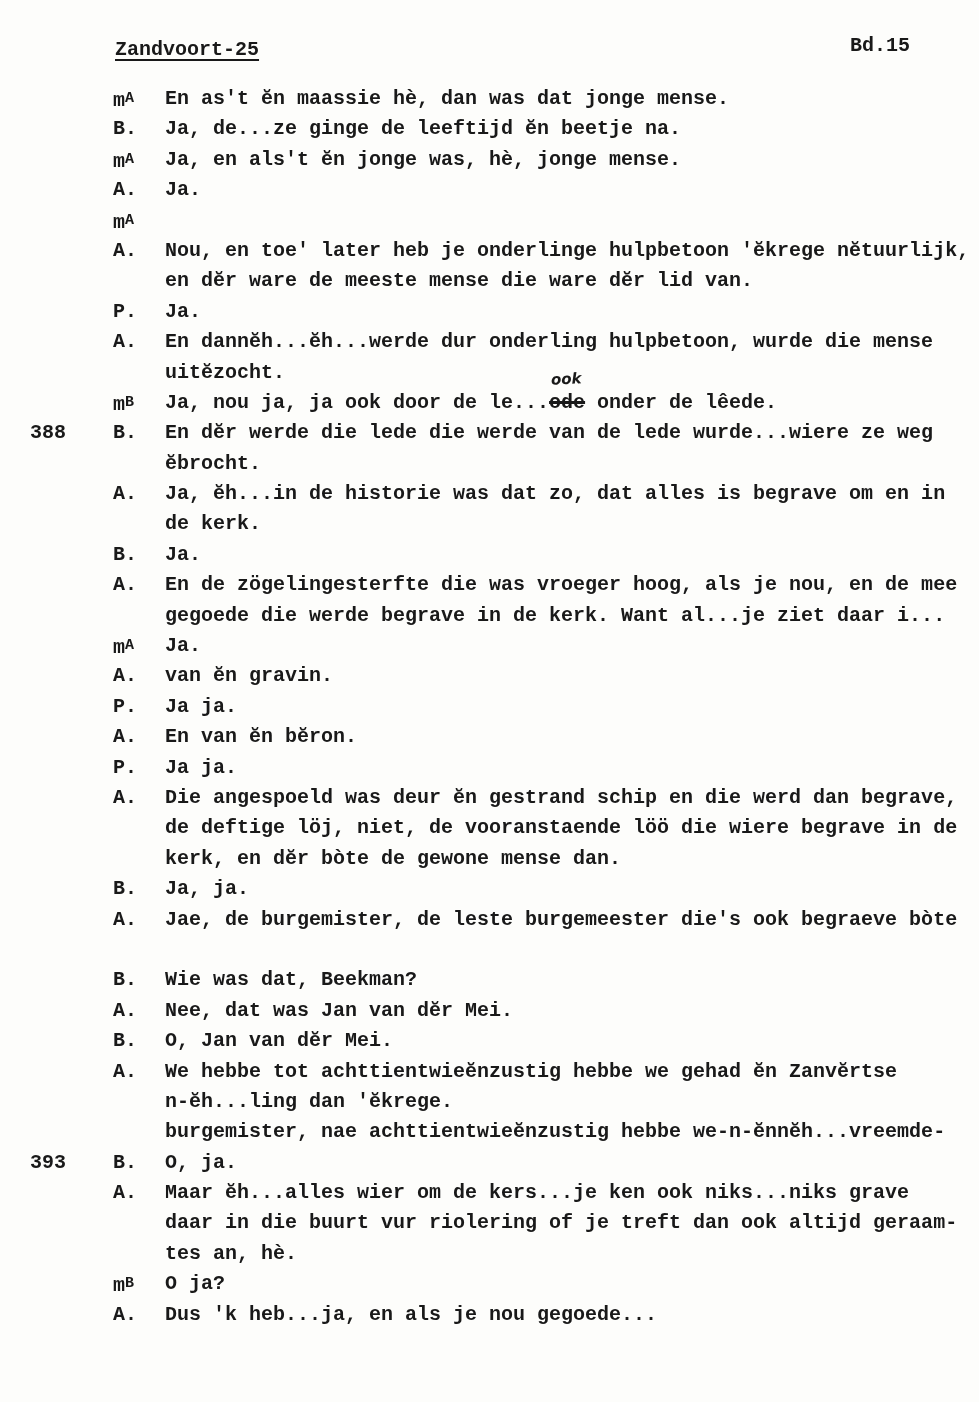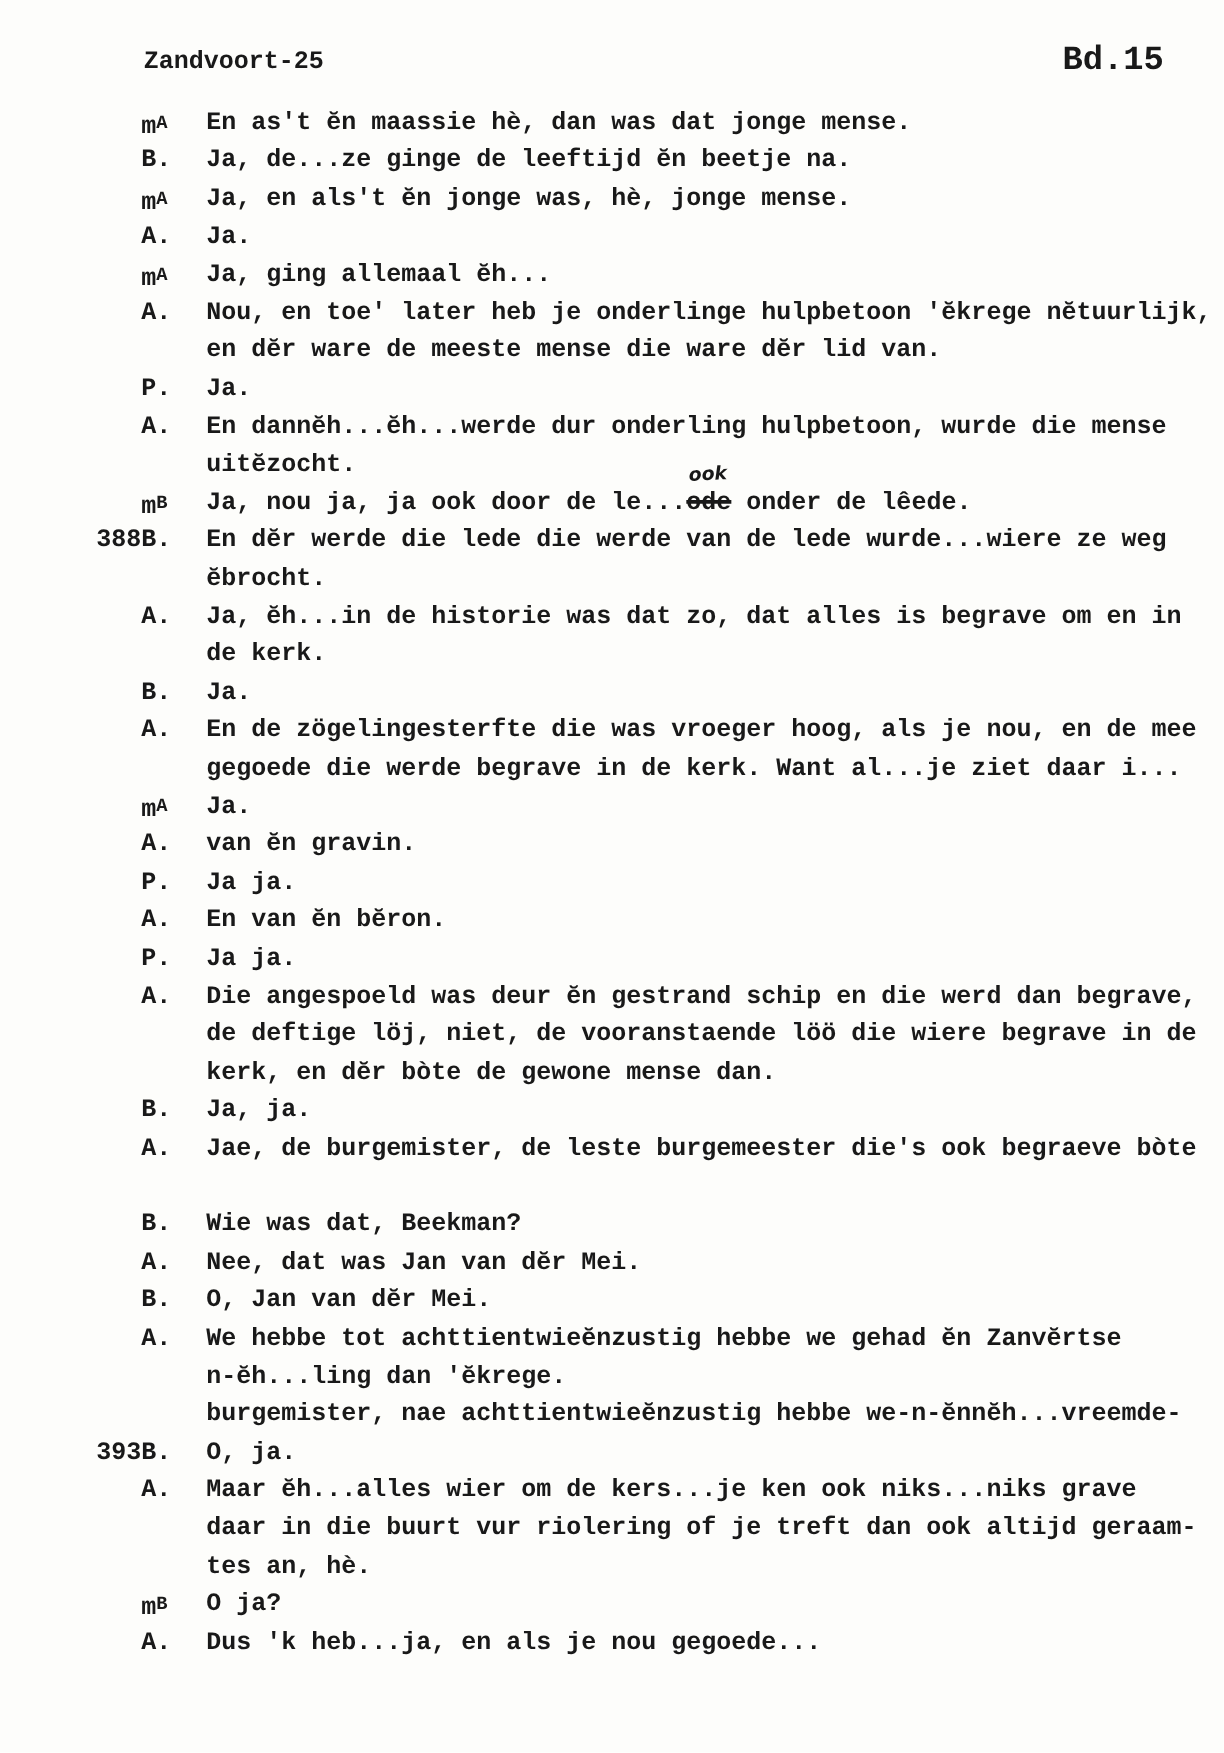--- a/index.html
+++ b/index.html
@@ -8,40 +8,41 @@
     width:979px; height:1402px;
     background:#fdfdfb;
     font-family:"Liberation Mono", monospace;
     font-weight:bold;
     color:#191919;
     overflow:hidden;
   }
   .hdr-left {
     position:absolute; left:115px; top:38px;
     font-size:20px;
+    text-decoration:underline;
     text-decoration-thickness:2px;
     text-underline-offset:4px;
     white-space:pre;
   }
   .hdr-right {
     position:absolute; left:850px; top:34px;
-    font-size:27px; white-space:pre;
+    font-size:20px; white-space:pre;
   }
   .transcript {
     position:absolute; left:0; top:84px; right:0;
     font-size:20px;
   }
   .row {
     display:grid;
     grid-template-columns:113px 52px 1fr;
     height:30.4px; line-height:30.4px;
     white-space:pre;
   }
   .cell { overflow:visible; }
-  .num { padding-left:77px; }
+  .num { padding-left:30px; }
   .spk .sup { font-size:15px; vertical-align:4px; }
   .txt { position:relative; }
   .rel { position:relative; display:inline-block; }
   .strike {
     text-decoration:line-through;
     text-decoration-thickness:3px;
     margin-top:40px;
   }
   .ins {
     position:absolute; left:2px; top:-16px;
@@ -56,21 +57,21 @@
 <body>
 
 <div class="page">
   <div class="hdr-left">Zandvoort-25</div>
   <div class="hdr-right">Bd.15</div>
   <div class="transcript">
       <div class="row"><span class="cell num"></span><span class="cell spk"><span>m</span><span class="sup">A</span></span><span class="cell txt">En as't ĕn maassie hè, dan was dat jonge mense.</span></div>
       <div class="row"><span class="cell num"></span><span class="cell spk">B.</span><span class="cell txt">Ja, de...ze ginge de leeftijd ĕn beetje na.</span></div>
       <div class="row"><span class="cell num"></span><span class="cell spk"><span>m</span><span class="sup">A</span></span><span class="cell txt">Ja, en als't ĕn jonge was, hè, jonge mense.</span></div>
       <div class="row"><span class="cell num"></span><span class="cell spk">A.</span><span class="cell txt">Ja.</span></div>
-      <div class="row"><span class="cell num"></span><span class="cell spk"><span>m</span><span class="sup">A</span></span><span class="cell txt">Ja, ging allemaal ĕh...</span></div>
+      <div class="row"><span class="cell num"></span><span class="cell spk"><span>m</span><span class="sup">A</span></span></div>
       <div class="row"><span class="cell num"></span><span class="cell spk">A.</span><span class="cell txt">Nou, en toe' later heb je onderlinge hulpbetoon 'ĕkrege nĕtuurlijk,</span></div>
       <div class="row"><span class="cell num"></span><span class="cell spk"></span><span class="cell txt">en dĕr ware de meeste mense die ware dĕr lid van.</span></div>
       <div class="row"><span class="cell num"></span><span class="cell spk">P.</span><span class="cell txt">Ja.</span></div>
       <div class="row"><span class="cell num"></span><span class="cell spk">A.</span><span class="cell txt">En dannĕh...ĕh...werde dur onderling hulpbetoon, wurde die mense</span></div>
       <div class="row"><span class="cell num"></span><span class="cell spk"></span><span class="cell txt">uitĕzocht.</span></div>
       <div class="row"><span class="cell num"></span><span class="cell spk"><span>m</span><span class="sup">B</span></span><span class="cell txt"><span>Ja, nou ja, ja ook door de le...</span><span class="rel"><span class="strike">ode</span><span class="ins">ook</span></span><span> onder de lêede.</span></span></div>
       <div class="row"><span class="cell num">388</span><span class="cell spk">B.</span><span class="cell txt">En dĕr werde die lede die werde van de lede wurde...wiere ze weg</span></div>
       <div class="row"><span class="cell num"></span><span class="cell spk"></span><span class="cell txt">ĕbrocht.</span></div>
       <div class="row"><span class="cell num"></span><span class="cell spk">A.</span><span class="cell txt">Ja, ĕh...in de historie was dat zo, dat alles is begrave om en in</span></div>
       <div class="row"><span class="cell num"></span><span class="cell spk"></span><span class="cell txt">de kerk.</span></div>

